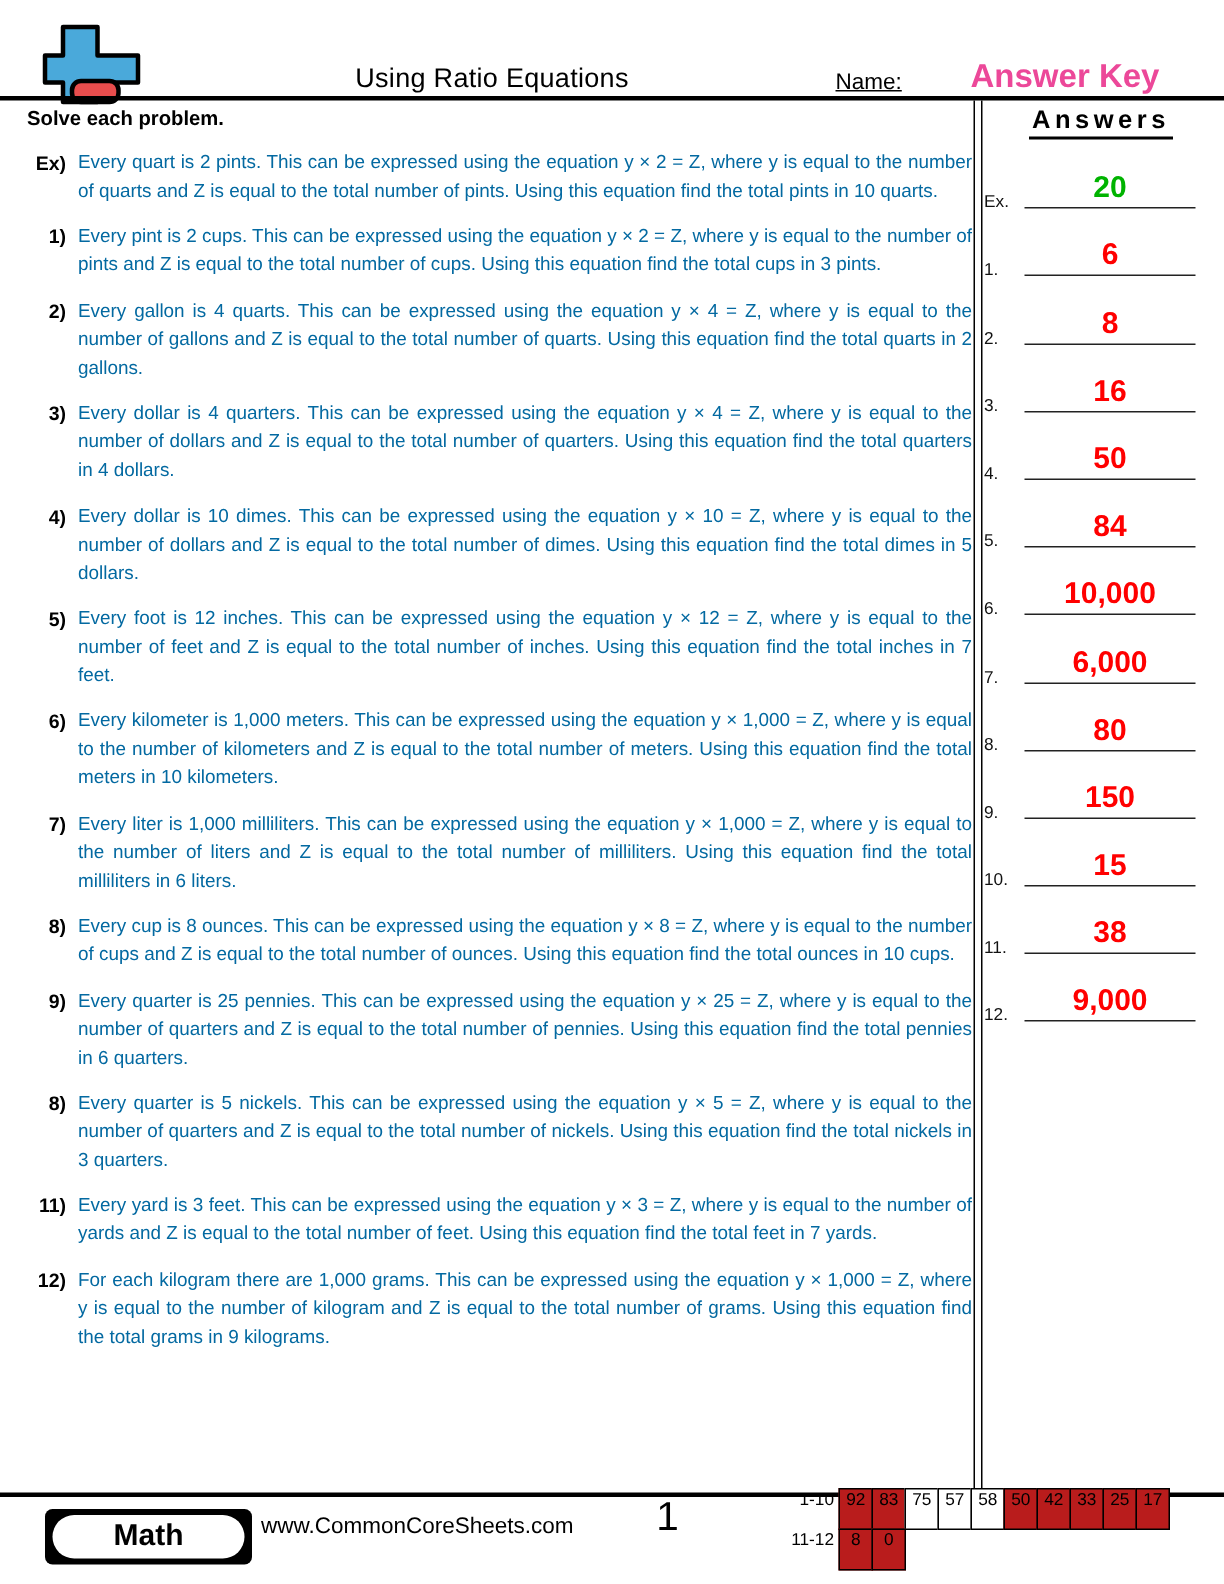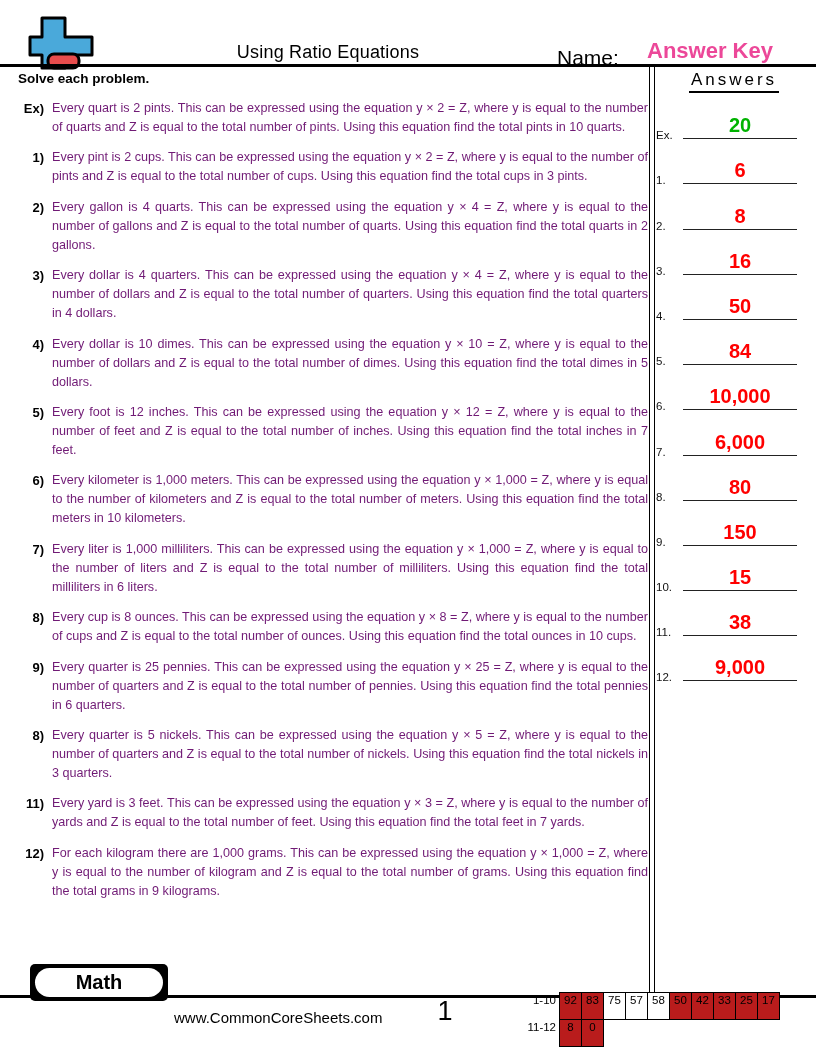--- a/index.html
+++ b/index.html
@@ -6,51 +6,51 @@
   html,body { background:#888; }
   .page {
     position:relative; width:816px; height:1056px; margin:0 auto;
     background:#ffffff; font-family:"Liberation Sans", sans-serif; color:#000;
     overflow:hidden;
   }
   
   .logo { position:absolute; left:28px; top:12px; }
   .page-title { position:absolute; left:158px; top:42px; width:340px; text-align:center;
     font-size:18px; font-weight:400; letter-spacing:0.2px; }
-  .name-label { position:absolute; left:557px; top:46px; font-size:21px; }
+  .name-label { position:absolute; left:557px; top:46px; font-size:15px;text-decoration:underline; }
   .name-value { position:absolute; left:620px; top:38px; width:180px; text-align:center;
     font-size:22px; font-weight:bold; color:#ec4899; }
   .header-rule { position:absolute; left:0; top:64px; width:816px; height:3px; background:#000; }
   .instructions { position:absolute; left:18px; top:71px; font-size:13.5px; font-weight:bold; }
 
   
   .col-divider { position:absolute; left:649px; top:67px; height:928px; width:6px;
     border-left:1.5px solid #000; border-right:1.5px solid #000; }
   .answers-heading { position:absolute; left:658px; top:70px; width:152px; text-align:center; }
-  .answers-heading span { display:inline-block; font-size:17px; font-weight:normal; letter-spacing:3px;
+  .answers-heading span { display:inline-block; font-size:17px; font-weight:bold; letter-spacing:3px;
     border-bottom:2px solid #000; padding:0 2px 1px 2px; }
   .answers-list { position:absolute; left:652px; top:103px; width:162px; }
   .answer-row { position:relative; height:45.2px; }
   .a-label { position:absolute; left:4px; bottom:7px; font-size:11.5px; color:#111; }
   .a-slot { position:absolute; left:31px; right:17px; bottom:9px; text-align:center;
     border-bottom:1.6px solid #222; }
   .a-value { display:inline-block; font-size:20px; font-weight:bold; color:#ff0000;
     line-height:23px; padding-bottom:1px; }
   .a-value.green { color:#00b300; }
 
   
   .problems { position:absolute; left:16px; top:99px; width:632px; }
   .problem { display:flex; margin-bottom:11.4px; }
   .p-label { flex:0 0 36px; text-align:right; padding-right:8px; font-weight:bold;
     font-size:13px; line-height:19px; }
-  .p-text { flex:1; font-size:12.6px; line-height:19px; text-align:justify; color:#701a75; }
+  .p-text { flex:1; font-size:12.6px; line-height:19px; text-align:justify; color:#0369a1; }
 
   
   .footer-rule { position:absolute; left:0; top:995px; width:816px; height:3px; background:#000; }
-  .math-badge { position:absolute; left:30px; top:964px; width:138px; height:37px;
+  .math-badge { position:absolute; left:30px; top:1006px; width:138px; height:37px;
     background:#000; border-radius:5px; }
   .math-badge .pill { position:absolute; left:5px; right:5px; top:4px; bottom:4px;
     background:#fff; border-radius:15px; display:flex; align-items:center; justify-content:center;
     font-size:20px; font-weight:bold; }
   .website { position:absolute; left:174px; top:1009px; font-size:15px; }
   .page-number { position:absolute; left:400px; top:996px; width:90px; text-align:center;
     font-size:27px; font-weight:500; }
   .score-table { position:absolute; left:516px; top:992px; font-size:11.5px; }
   .score-row { display:flex; align-items:stretch; height:28px; }
   .score-row + .score-row { margin-top:-1px; }

